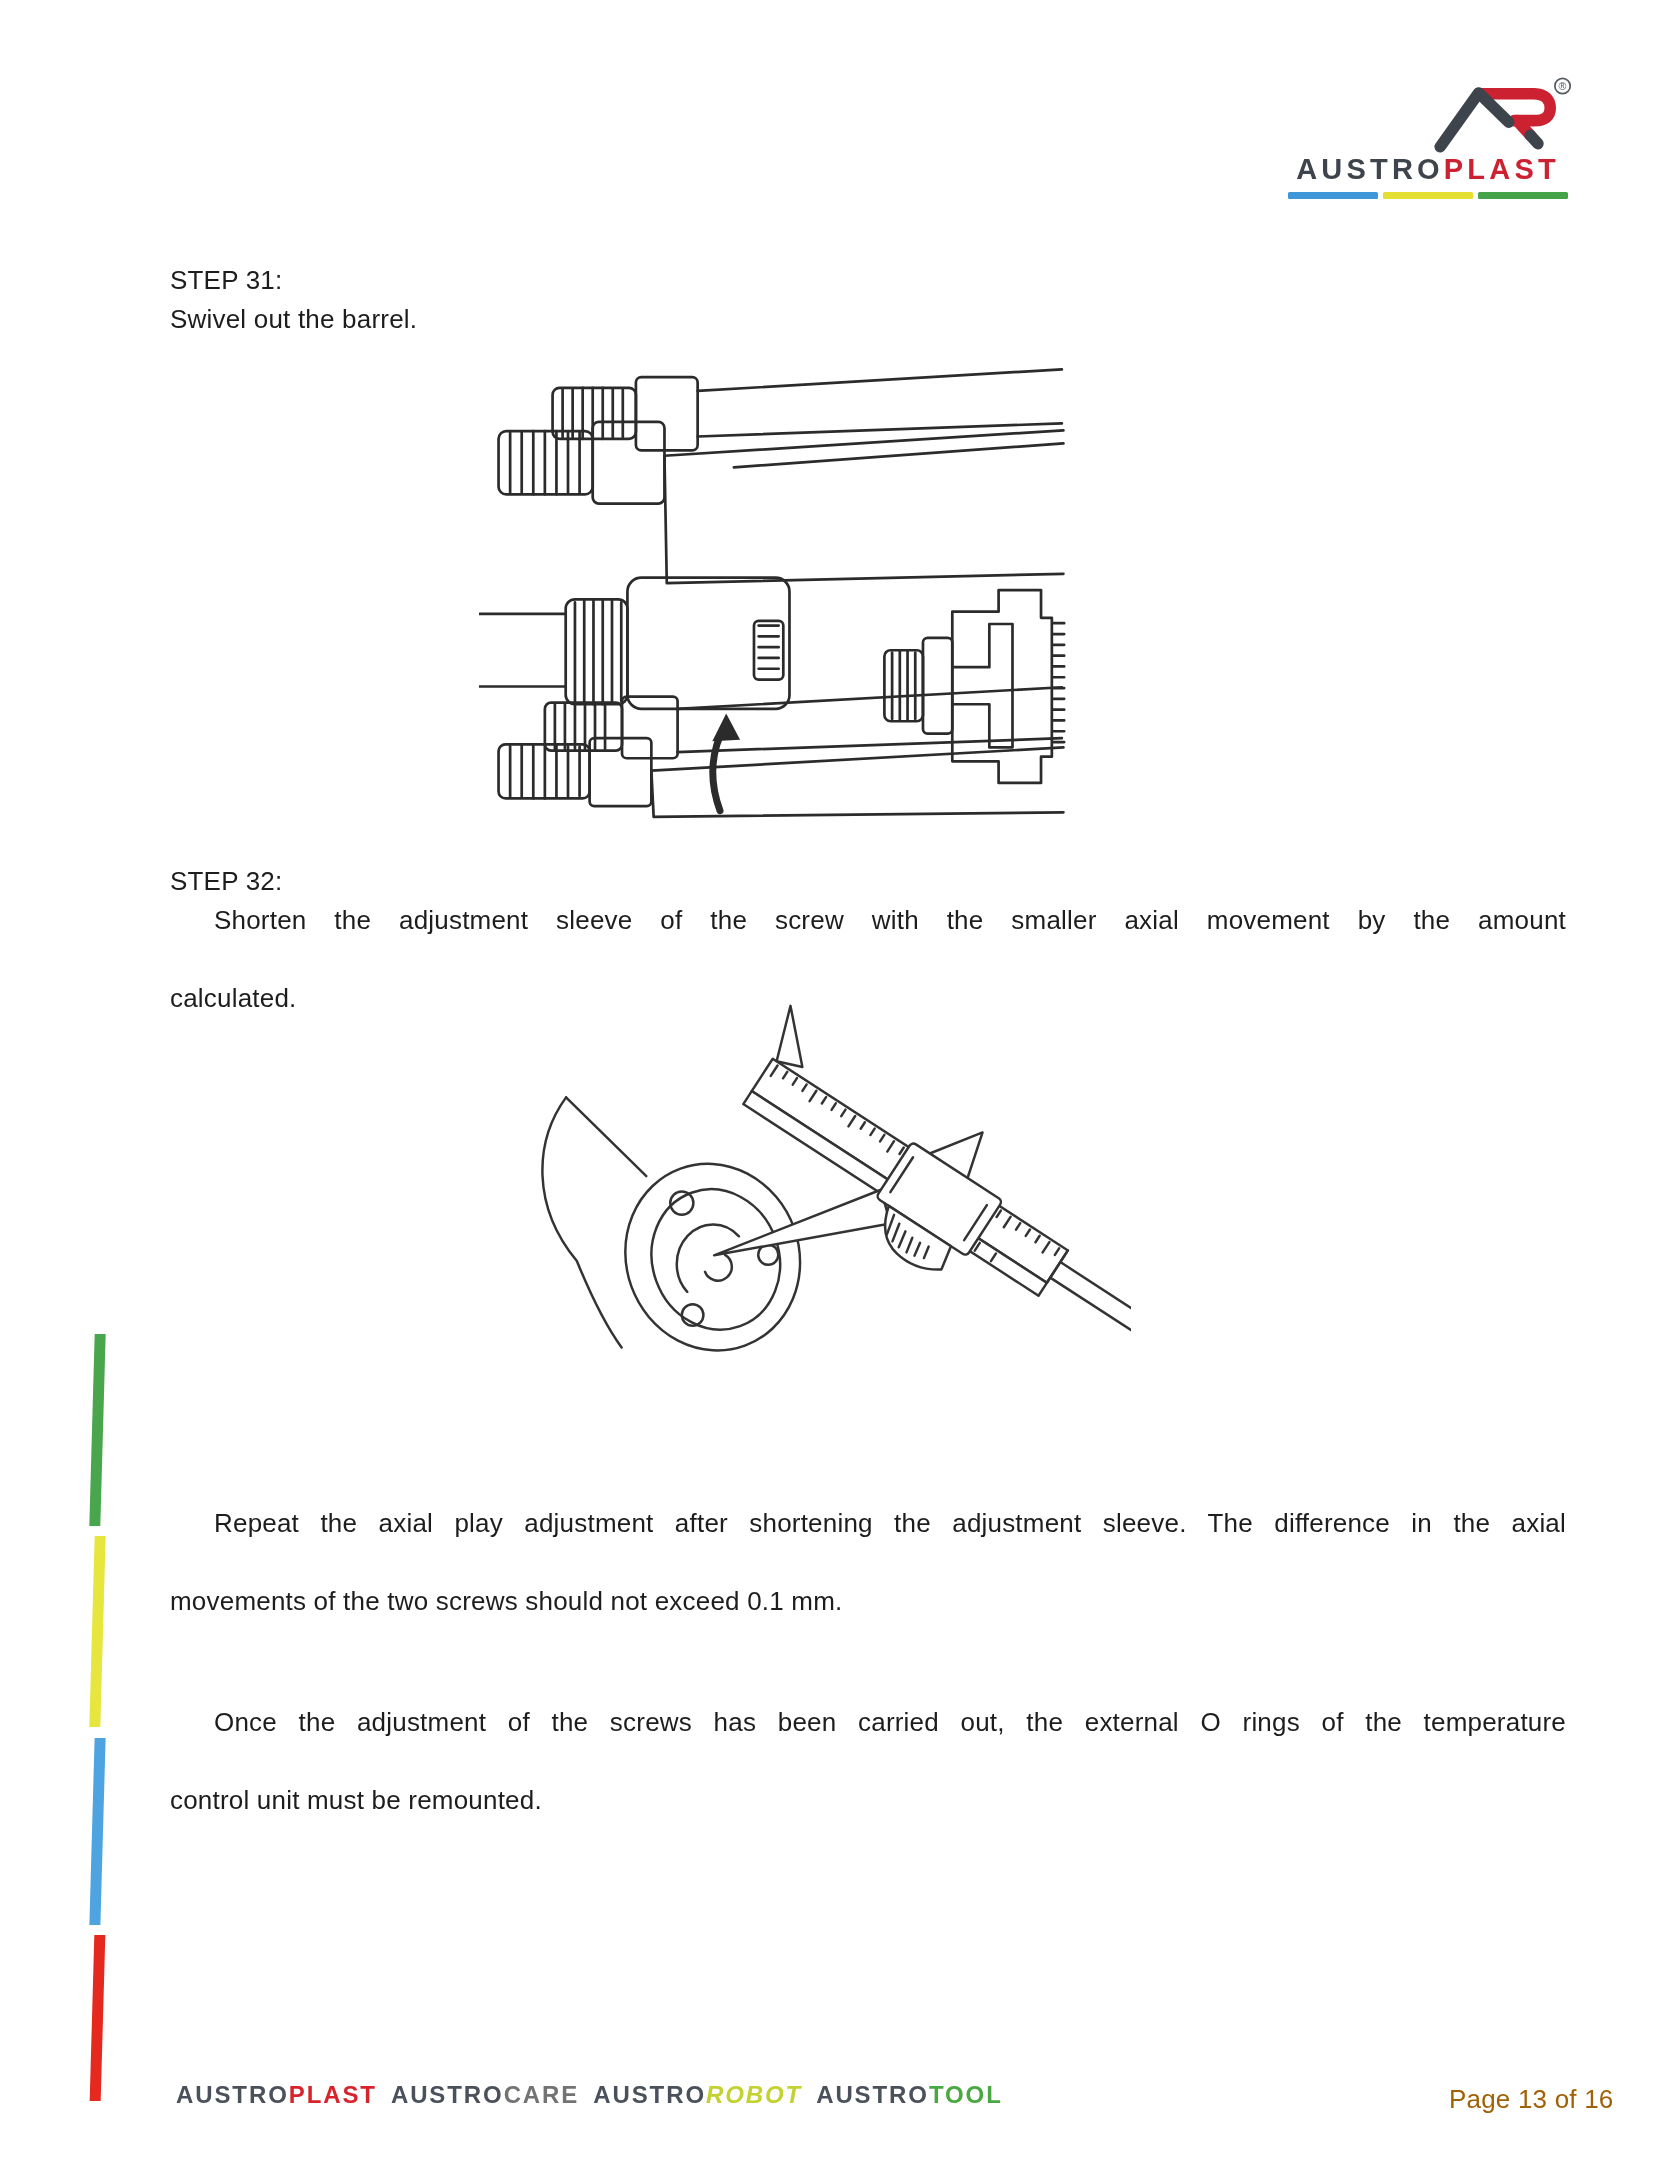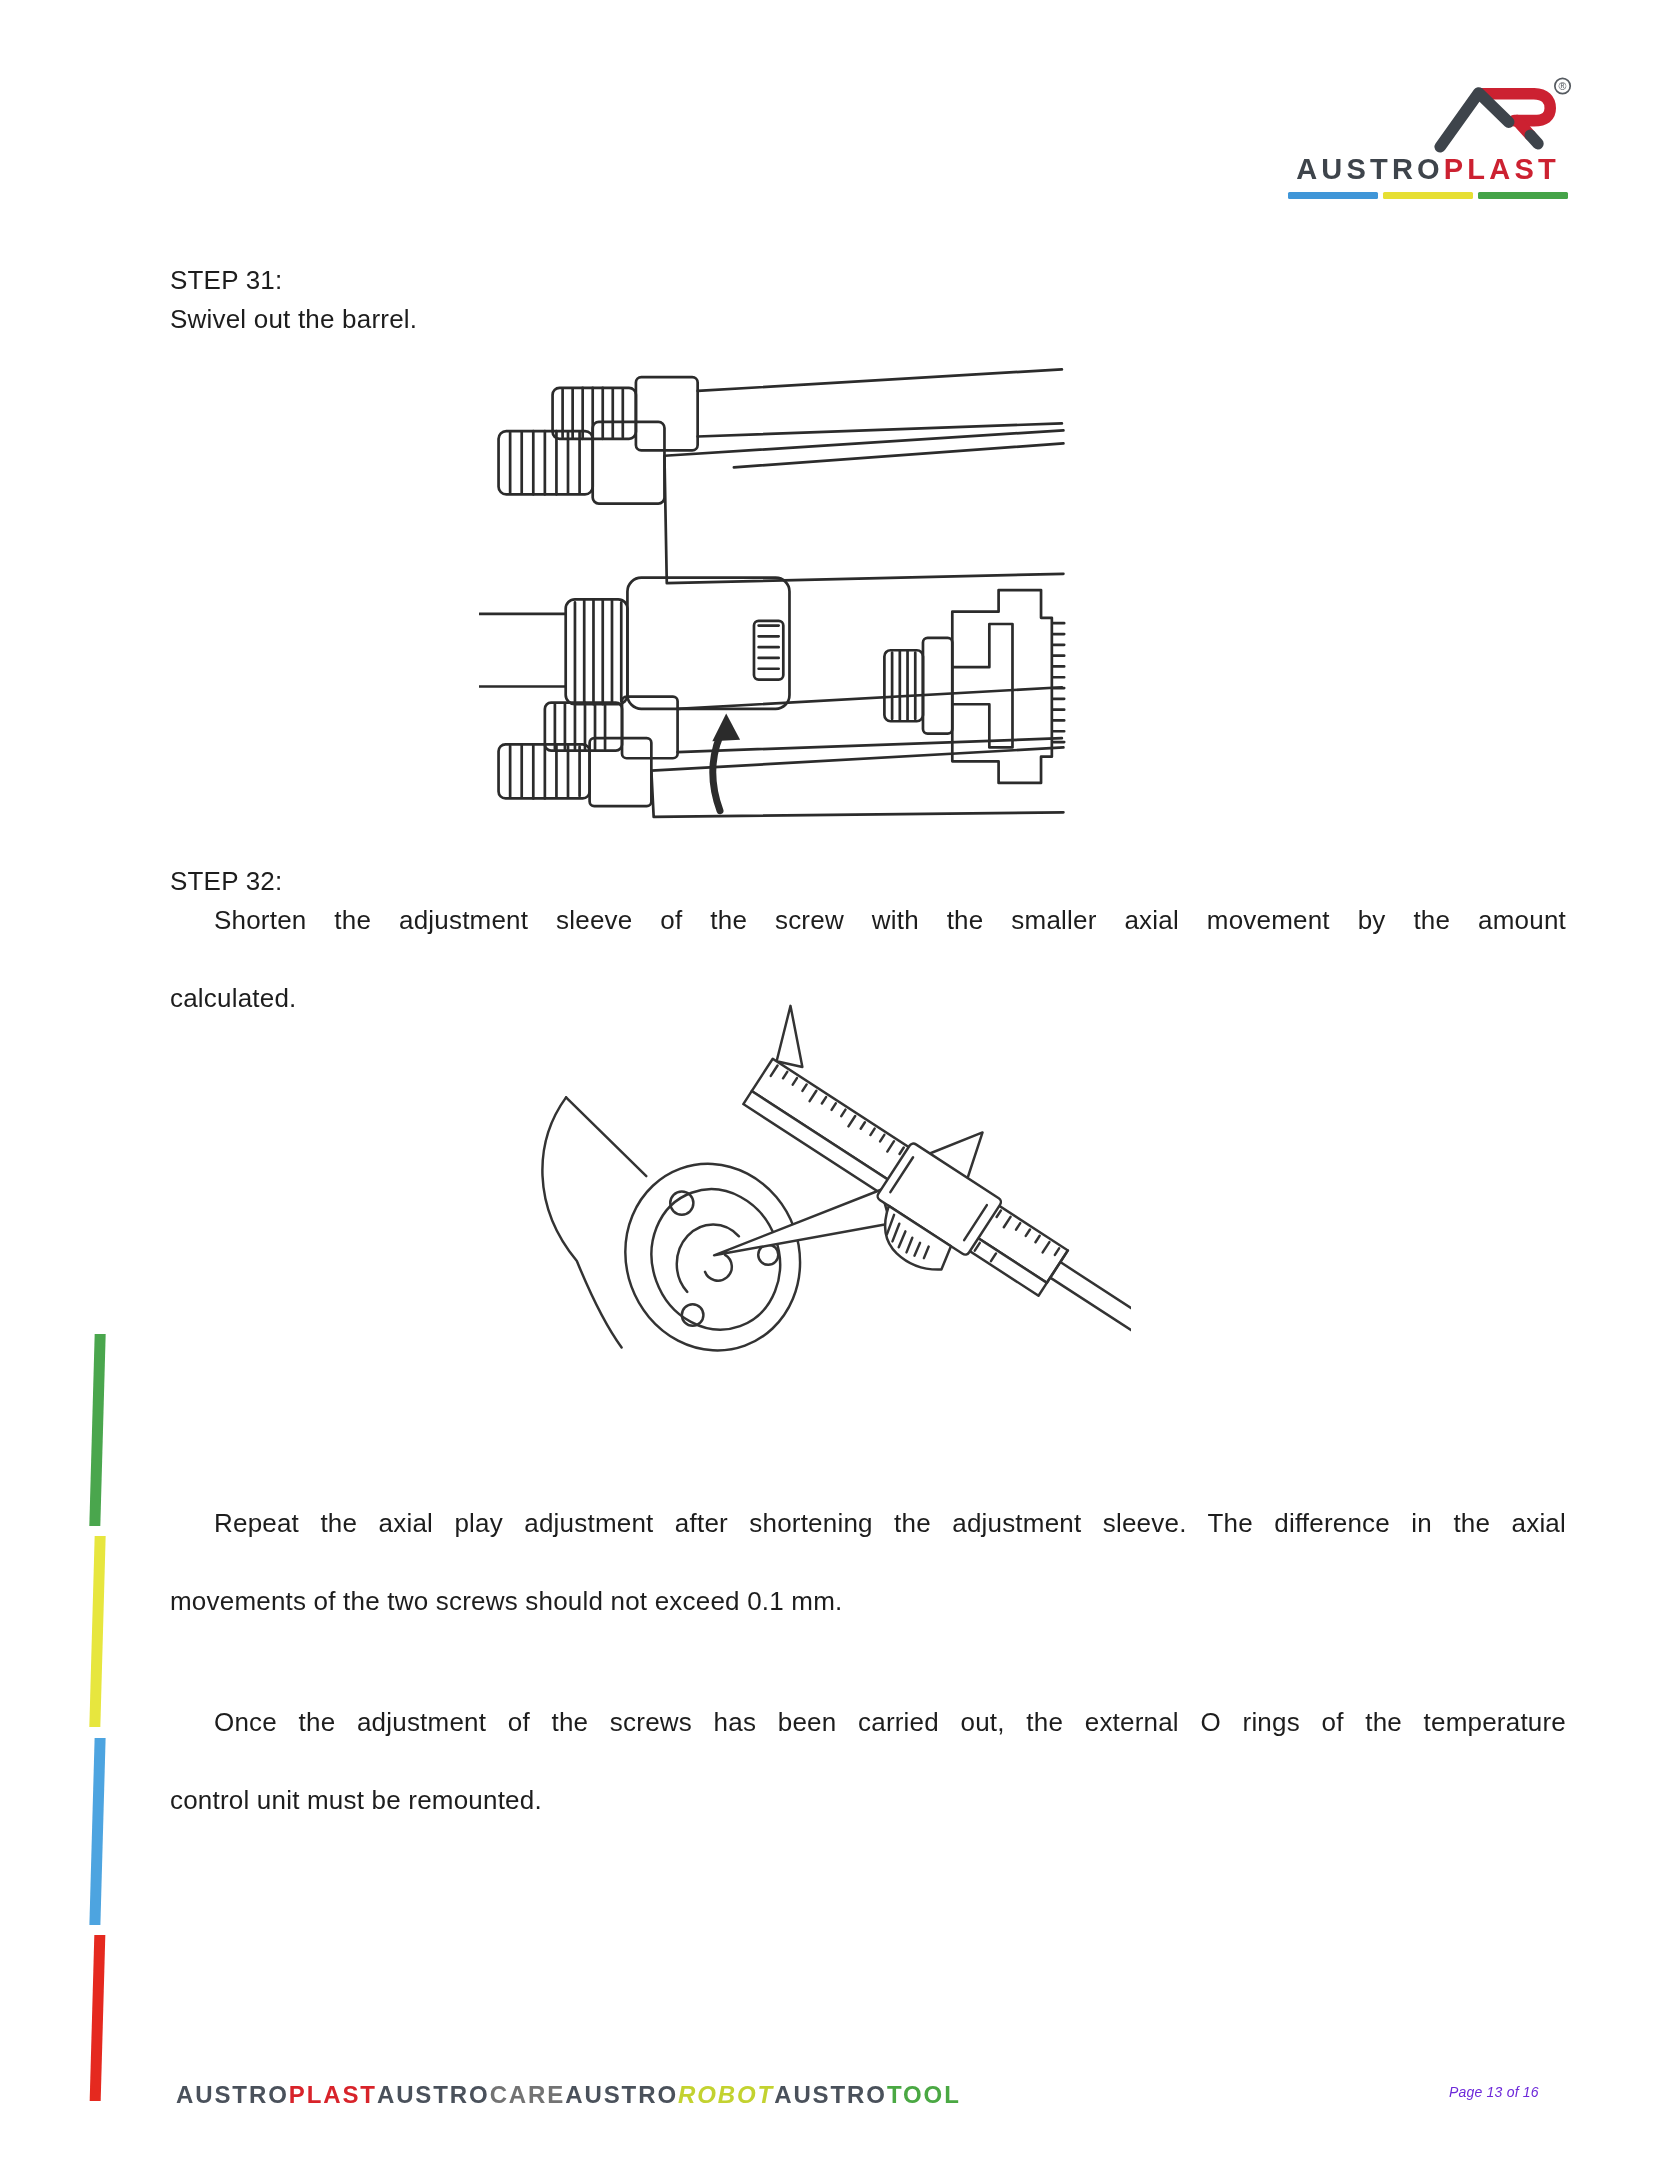--- a/index.html
+++ b/index.html
@@ -30,26 +30,26 @@
   .logo-bar{position:absolute;left:0;top:116px;width:280px;height:7px;display:flex;gap:4.6px;}
   .logo-bar div{flex:1;height:7px;border-radius:1.5px;}
   
   .side-bar{position:absolute;left:92px;width:10.8px;transform:skewX(-1.6deg);}
   
   .illus{position:absolute;}
   svg{display:block;}
   
   .footer-brands{
     position:absolute;left:176px;top:2081px;height:28px;
-    display:flex;align-items:baseline;
+    display:flex;gap:14px;align-items:baseline;
     font-size:24px;font-weight:bold;letter-spacing:1.9px;white-space:nowrap;
   }
   .page-label{
     position:absolute;left:1449px;top:2084px;
-    font-size:14px;color:#6d28d9;letter-spacing:0.2px;font-style:italic;
+    font-size:26px;color:#a16207;letter-spacing:0.2px;
   }
 </style>
 </head>
 <body>
 
 <div class="page">
 
   <div class="logo">
     <svg class="logo-mark" viewBox="0 0 186 104" fill="none">
 

